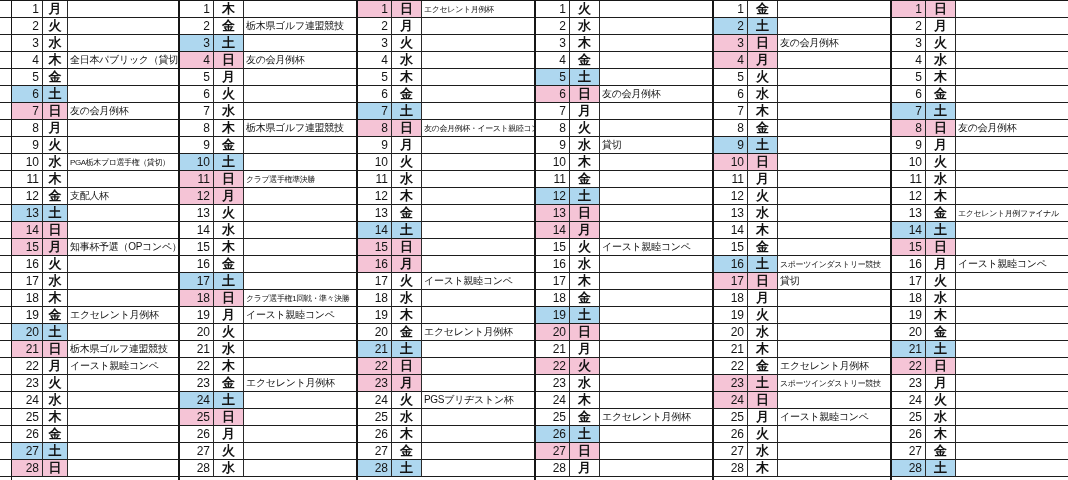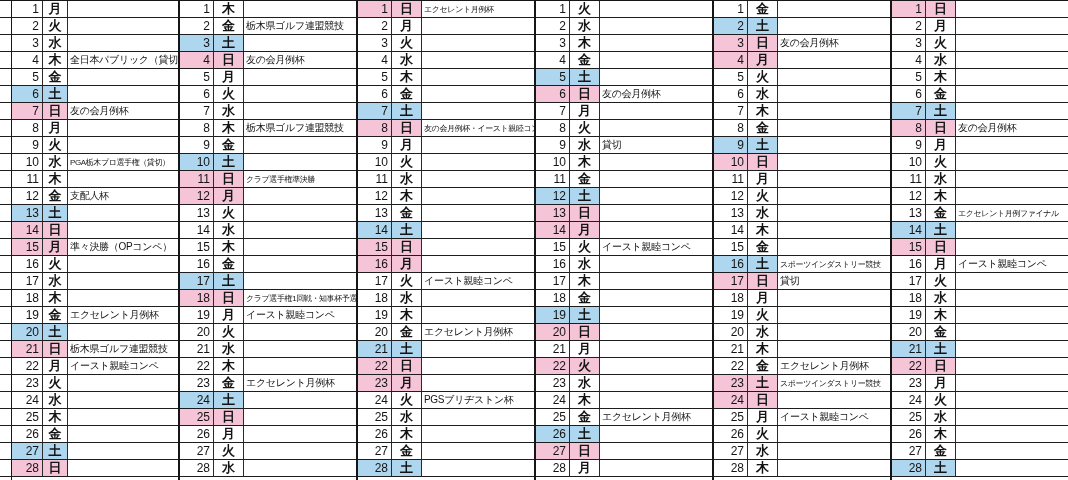--- a/index.html
+++ b/index.html
@@ -107,21 +107,21 @@
       <div class="cell num blue">13</div>
       <div class="cell dow blue">土</div>
       <div class="cell event"></div>
       <div class="cell strip"></div>
       <div class="cell num pink">14</div>
       <div class="cell dow pink">日</div>
       <div class="cell event"></div>
       <div class="cell strip"></div>
       <div class="cell num pink">15</div>
       <div class="cell dow pink">月</div>
-      <div class="cell event">準々決勝（OPコンペ）</div>
+      <div class="cell event">知事杯予選（OPコンペ）</div>
       <div class="cell strip"></div>
       <div class="cell num">16</div>
       <div class="cell dow">火</div>
       <div class="cell event"></div>
       <div class="cell strip"></div>
       <div class="cell num">17</div>
       <div class="cell dow">水</div>
       <div class="cell event"></div>
       <div class="cell strip"></div>
       <div class="cell num">18</div>
@@ -219,21 +219,21 @@
       <div class="cell dow">木</div>
       <div class="cell event"></div>
       <div class="cell num">16</div>
       <div class="cell dow">金</div>
       <div class="cell event"></div>
       <div class="cell num blue">17</div>
       <div class="cell dow blue">土</div>
       <div class="cell event"></div>
       <div class="cell num pink">18</div>
       <div class="cell dow pink">日</div>
-      <div class="cell event small">クラブ選手権1回戦・知事杯予選</div>
+      <div class="cell event small">クラブ選手権1回戦・準々決勝</div>
       <div class="cell num">19</div>
       <div class="cell dow">月</div>
       <div class="cell event">イースト親睦コンペ</div>
       <div class="cell num">20</div>
       <div class="cell dow">火</div>
       <div class="cell event"></div>
       <div class="cell num">21</div>
       <div class="cell dow">水</div>
       <div class="cell event"></div>
       <div class="cell num">22</div>

